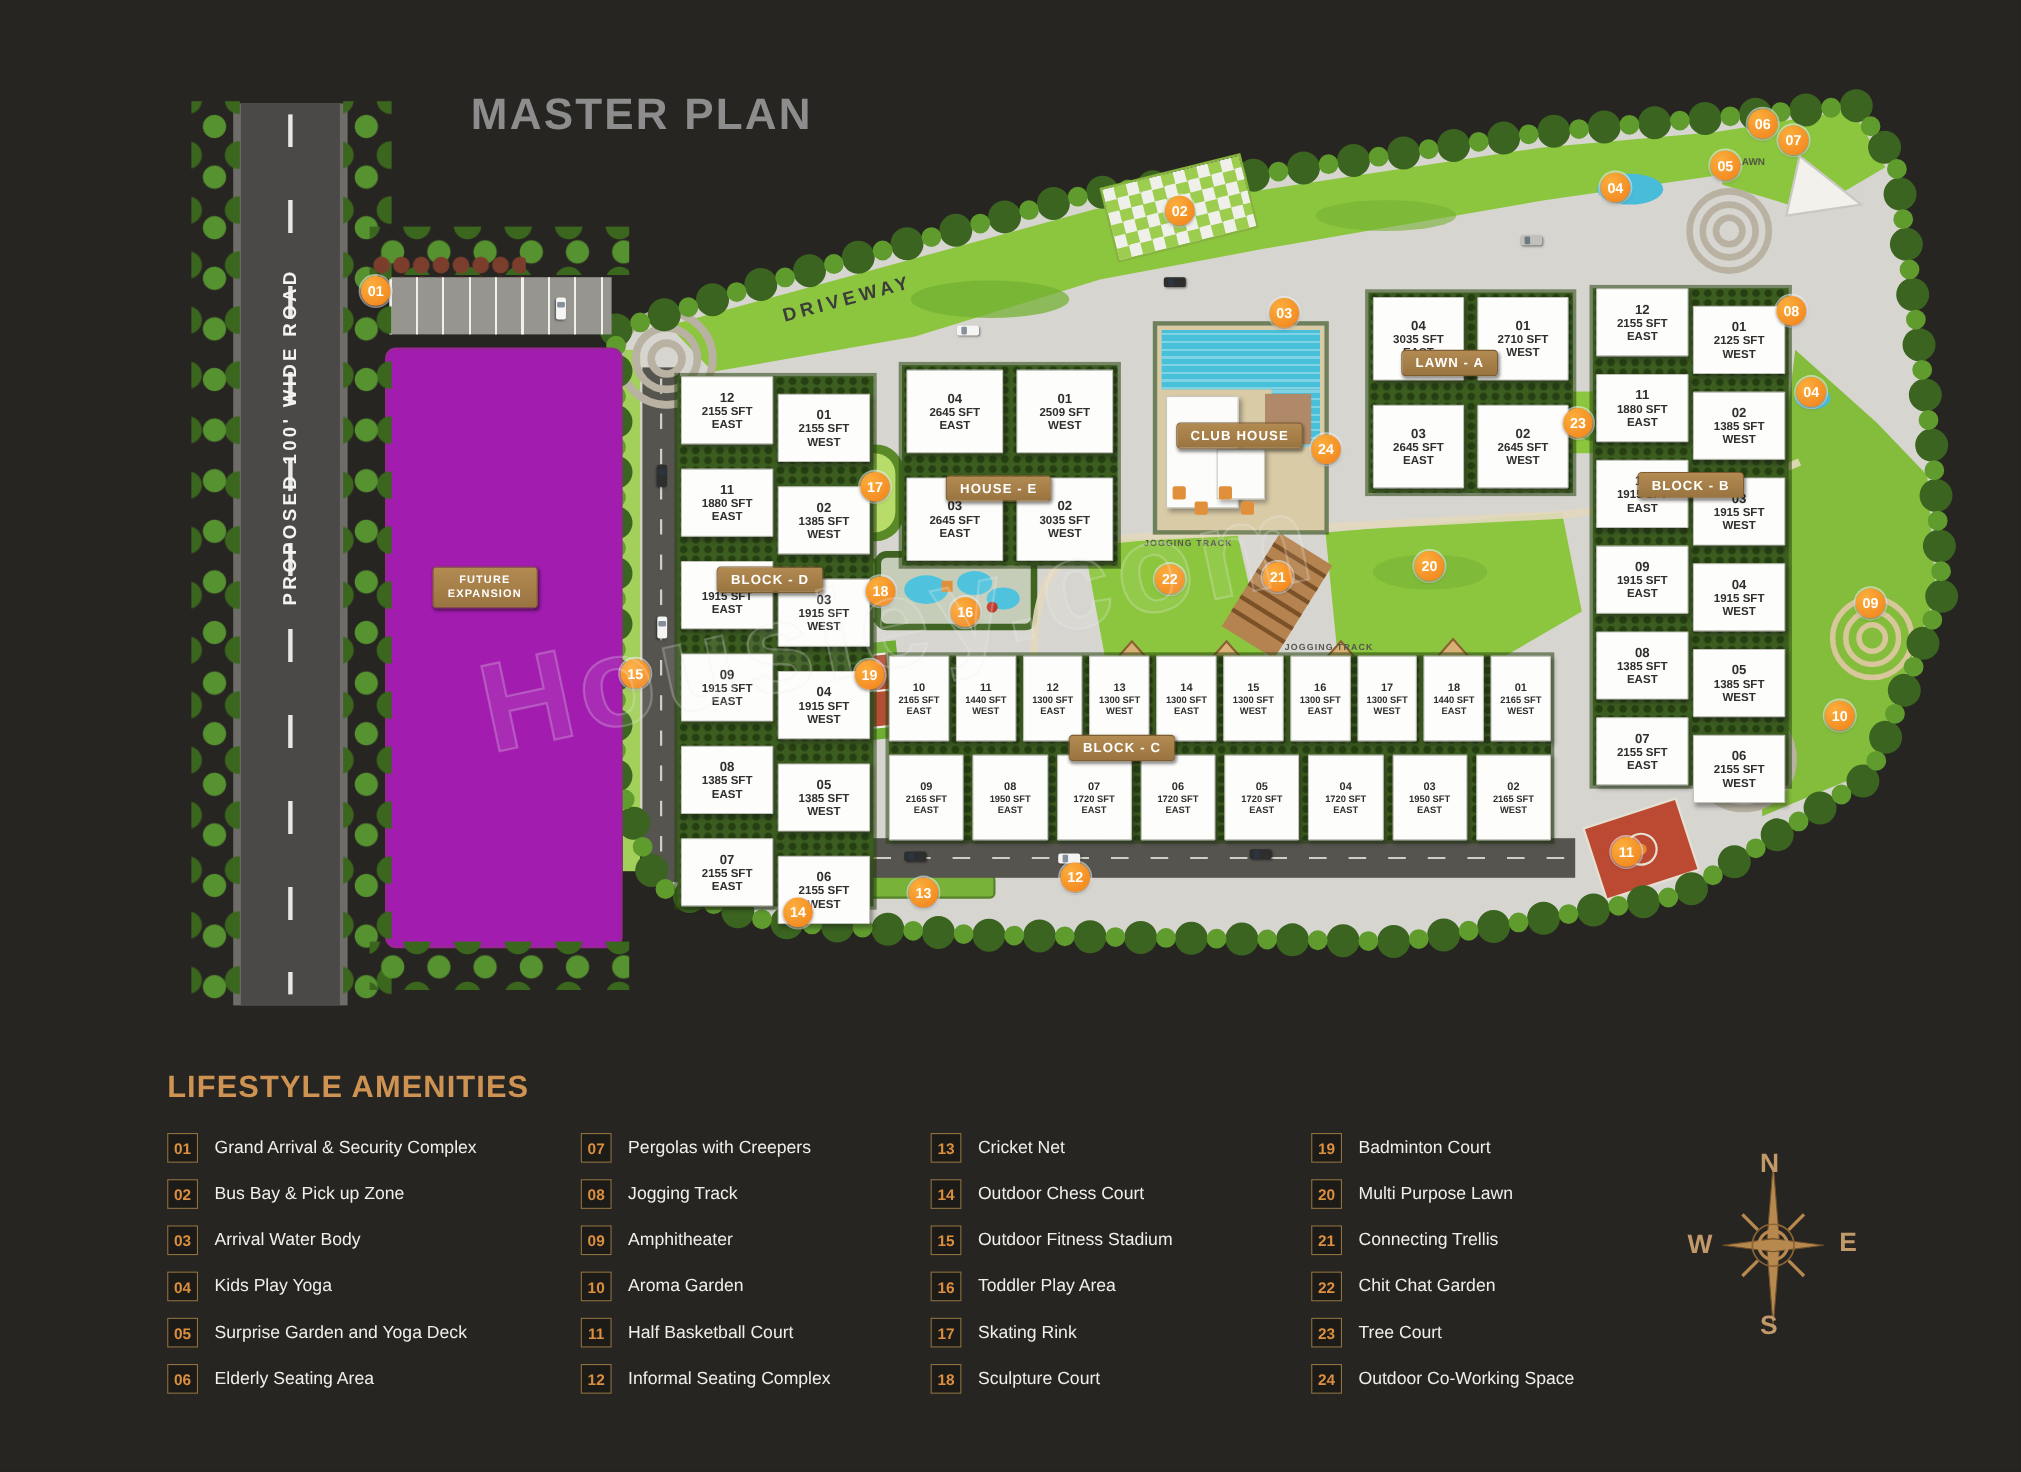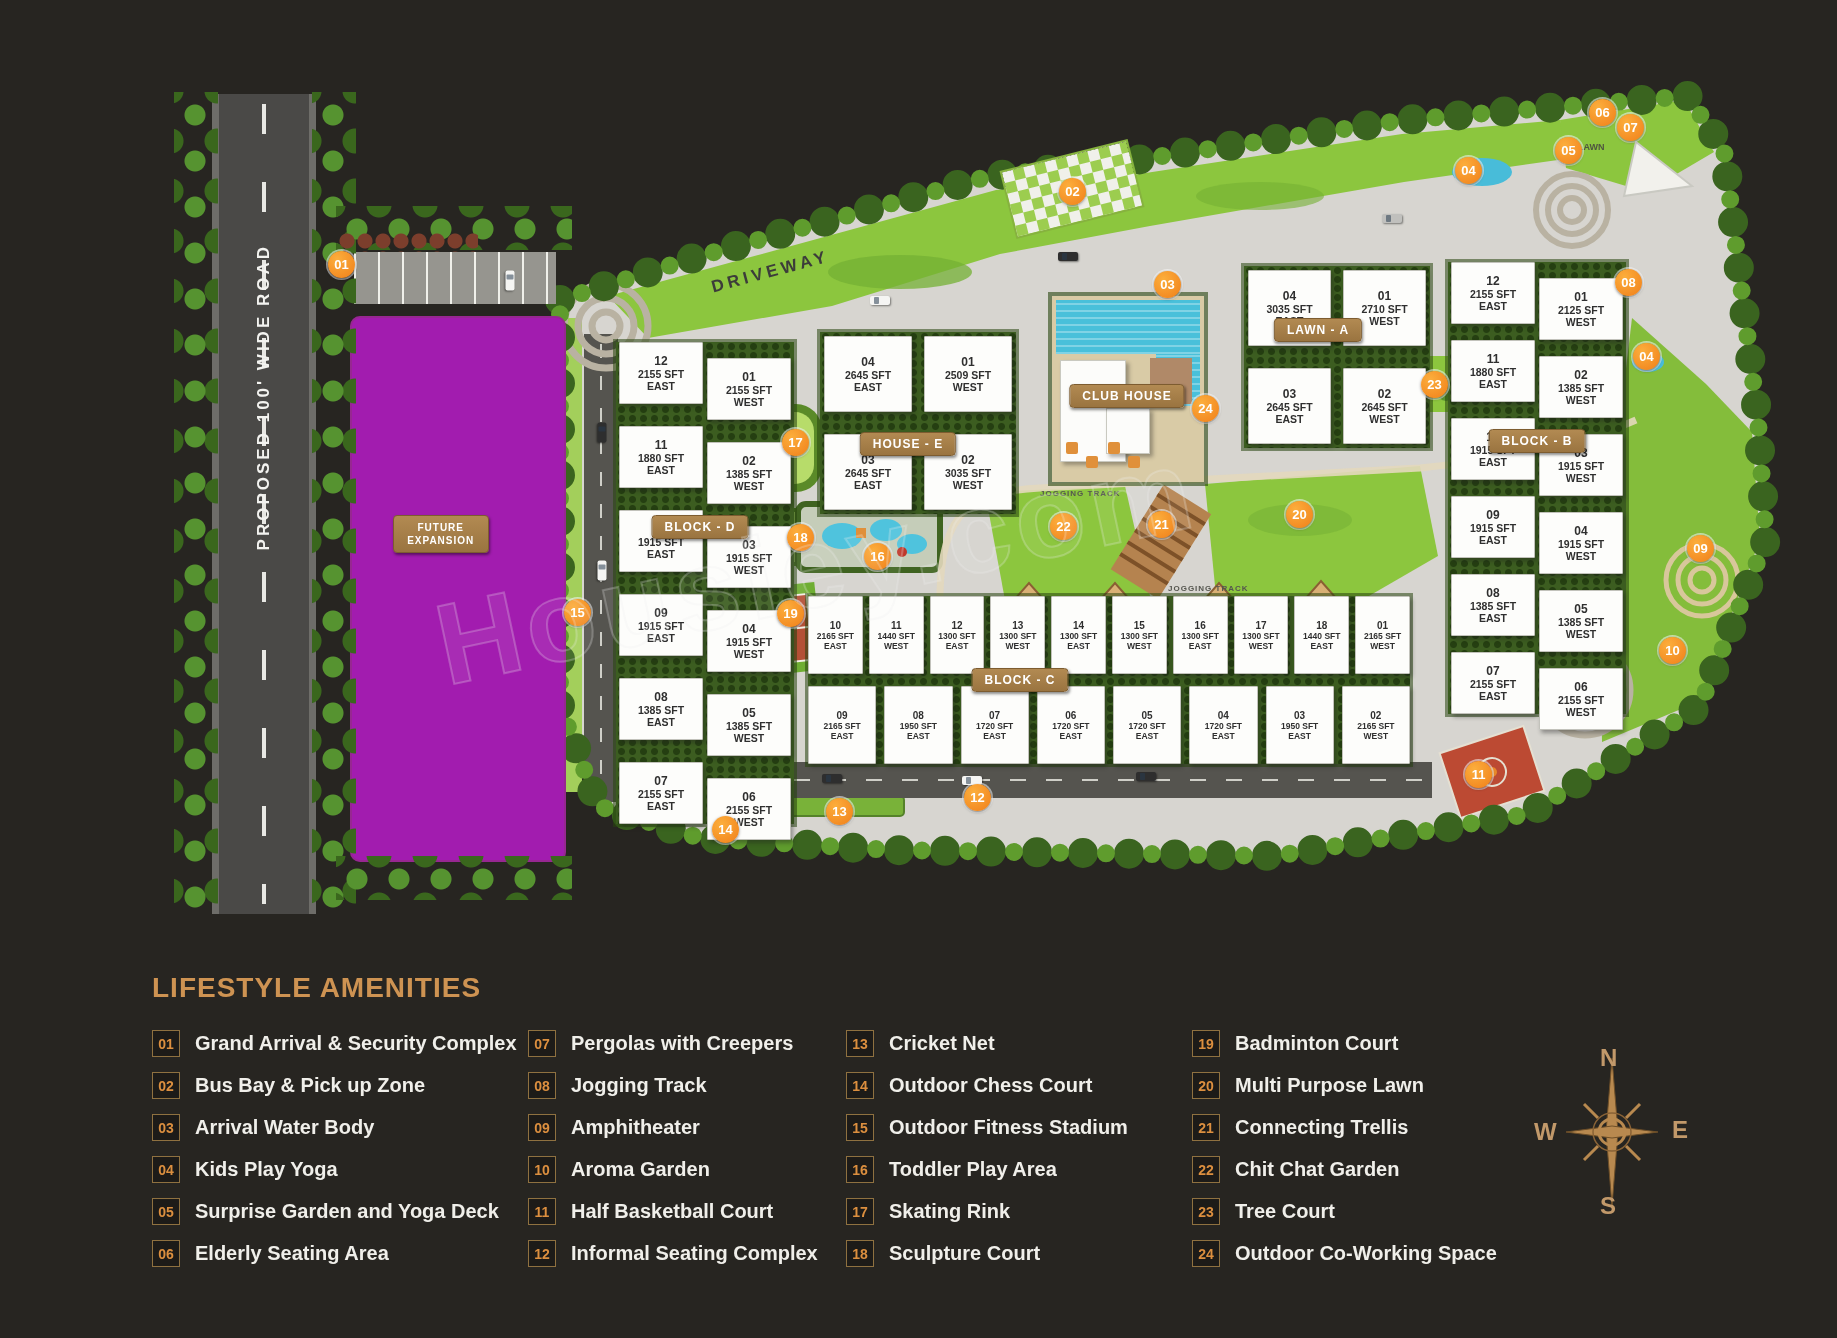--- a/index.html
+++ b/index.html
@@ -125,31 +125,32 @@
 
   
   .legend { position:absolute; left:152px; top:972px; width:1560px; z-index:30; }
   .legend-title { font-size:28px; font-weight:700; color:#ce9352; letter-spacing:1px; }
   .legend-cols { position:relative; margin-top:26px; }
   .lcol { position:absolute; top:0; }
   .lcol1 { left:0; } .lcol2 { left:376px; } .lcol3 { left:694px; } .lcol4 { left:1040px; }
   .litem { display:flex; align-items:center; height:27px; margin-bottom:15px; }
   .lnum { width:28px; height:27px; line-height:27px; text-align:center; font-size:14px; font-weight:700;
       color:#dc8f3f; border:1px solid #8f7140; background:rgba(0,0,0,.25); flex:0 0 auto; }
-  .llabel { color:#f0efea; font-size:20px; padding-left:15px; white-space:nowrap;font-weight:bold; }
+  .llabel { color:#f0efea; font-size:16px; padding-left:15px; white-space:nowrap; }
 
   
   .compass { position:absolute; z-index:30; }
   .compass-letter { position:absolute; z-index:31; color:#c2996a; font-size:24px; font-weight:700; }
 </style>
 </head>
 <body>
 
 <div class="stage">
 
+  <div class="title">MASTER PLAN</div>
 
   <div class="road">
     <div class="road-inner">
       <div class="road-dashes"></div>
     </div>
     <div class="road-label">PROPOSED 100' WIDE ROAD</div>
   </div>
   <div class="trees trees-v" style="left:174px; top:92px; height:822px;"></div>
   <div class="trees trees-v" style="left:312px; top:92px; height:822px;"></div>
   <div class="trees trees-h" style="left:336px; top:856px; width:236px;"></div>

